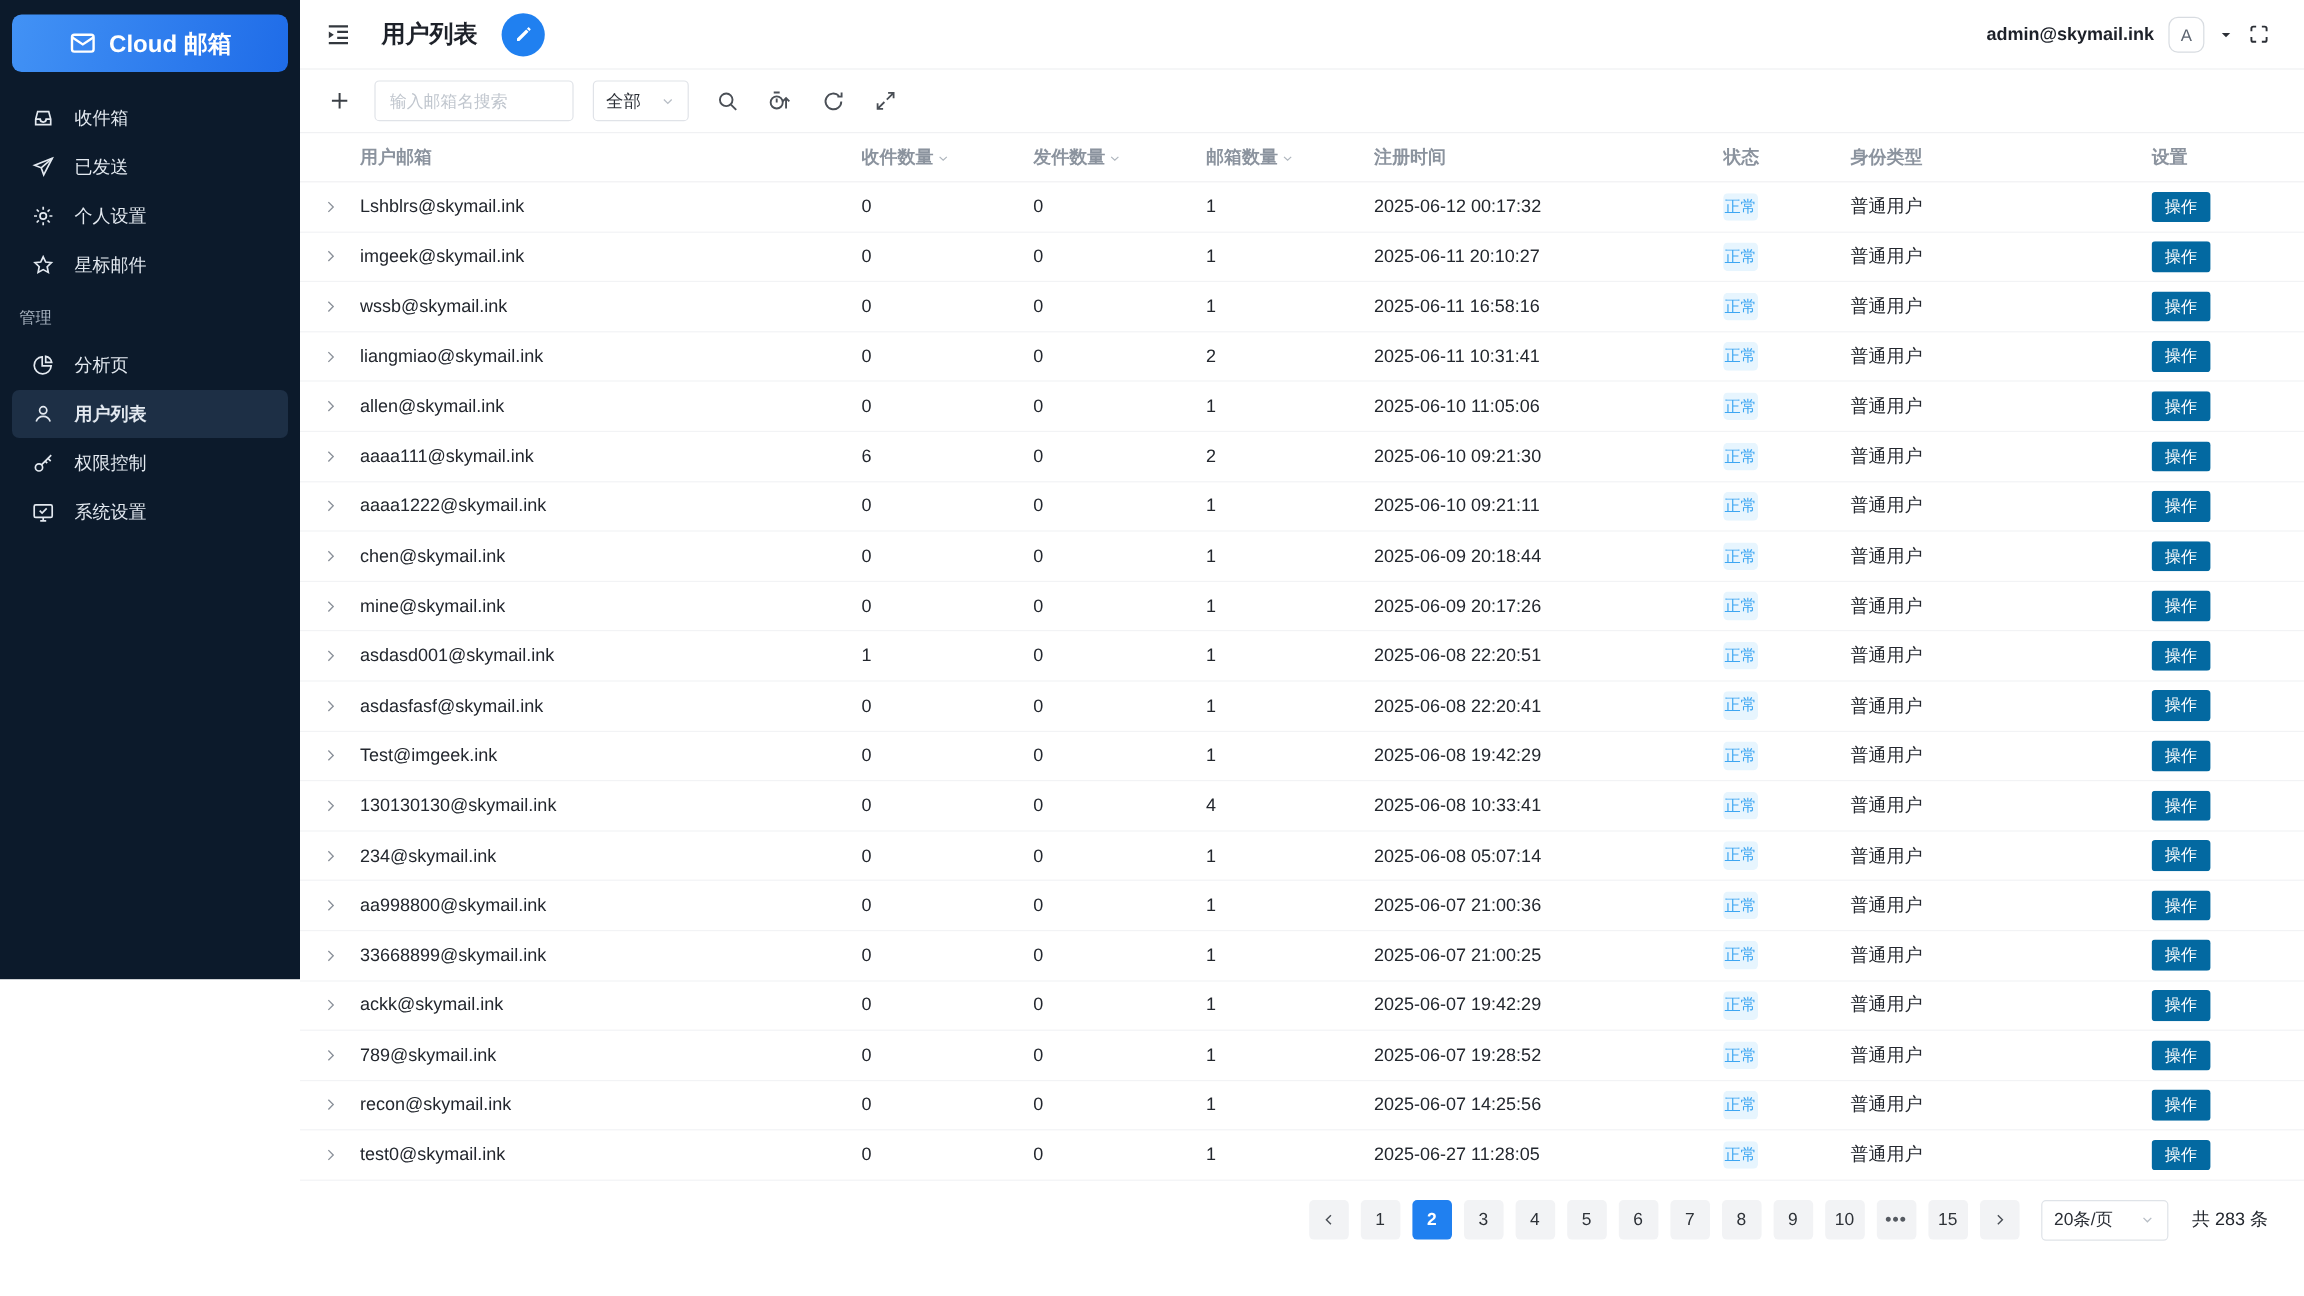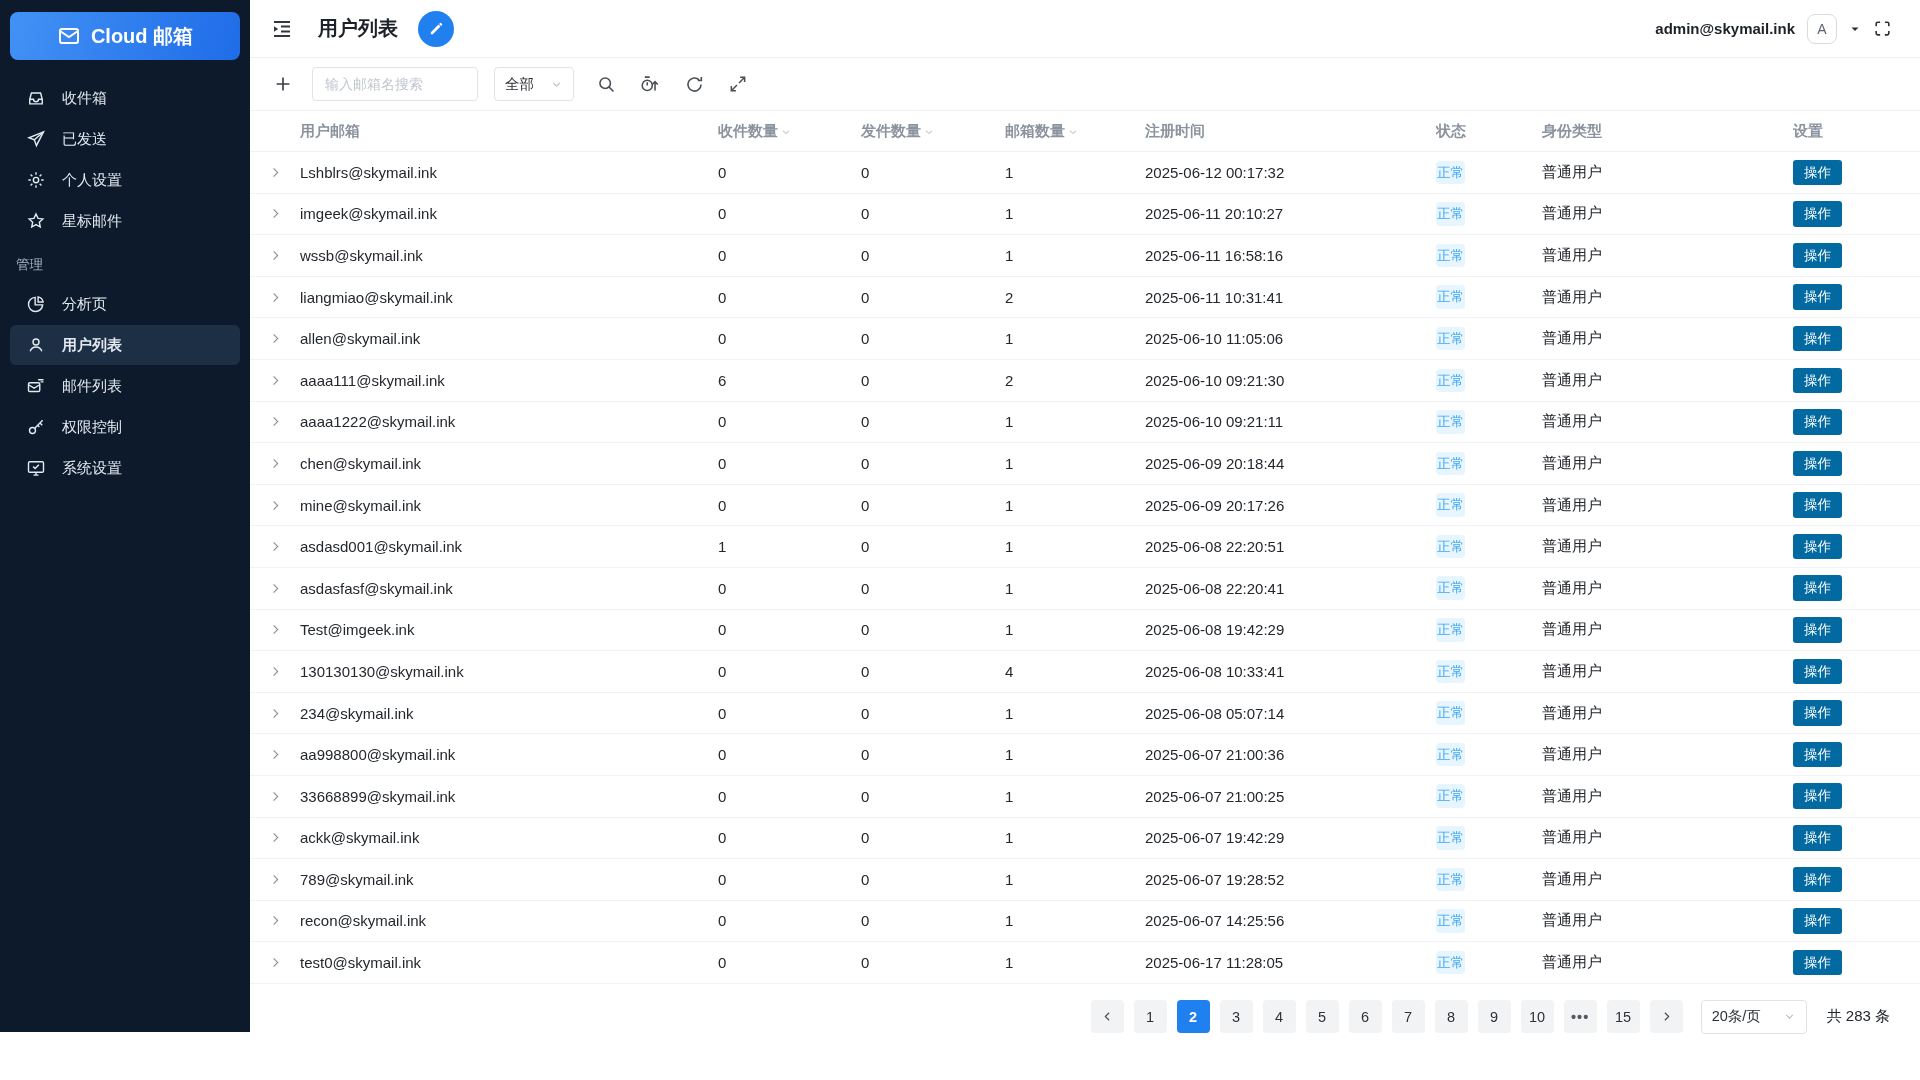--- a/index.html
+++ b/index.html
@@ -1,20 +1,20 @@
 <!DOCTYPE html>
 <html><head>
 <meta charset="utf-8">
 <style>
   * { margin:0; padding:0; box-sizing:border-box; }
   html,body { width:1920px; height:1080px; overflow:hidden; }
   body { font-family:"Liberation Sans","DejaVu Sans",sans-serif; background:#fff; color:#24292f; display:flex; }
 
   
-  .sidebar { width:250px; height:1032px; background:#0c1a2b; flex:0 0 250px; padding:12px 10px 0 10px; color:#e9eef4; }
+  .sidebar { width:250px; height:816px; background:#0c1a2b; flex:0 0 250px; padding:12px 10px 0 10px; color:#e9eef4; }
   .logo-btn { height:48px; border-radius:8px; background:linear-gradient(105deg,#4292f5 0%,#1f6ce8 100%); display:flex; align-items:center; justify-content:center; gap:10px; color:#fff; font-size:20px; font-weight:bold; cursor:pointer; }
   .logo-btn svg { width:24px; height:24px; }
   .menu { margin-top:18px; }
   .menu-item { height:40px; display:flex; align-items:center; gap:16px; padding:0 16px; border-radius:6px; font-size:15px; color:#e3e9f0; cursor:pointer; margin-bottom:1px; }
   .menu-item svg { width:20px; height:20px; flex:0 0 20px; }
   .menu-item.active { background:#1d2f45; font-weight:bold; }
   .section-label { font-size:13.5px; color:#a8b3c0; padding:14px 6px 10px 6px; }
 
   
   .main { flex:1; display:flex; flex-direction:column; background:#fff; min-width:0; }
@@ -125,30 +125,20 @@
           <svg viewBox="0 0 24 24" fill="none" stroke="currentColor" stroke-width="1.7">
             <circle cx="12" cy="8.3" r="3.6"></circle>
             <path d="M5 19.5c1.2-3.6 3.9-5.2 7-5.2s5.8 1.6 7 5.2"></path>
           </svg>
         </span>
         <span>用户列表</span>
       </div>
       <div class="menu-item">
         <span style="display: flex;">
           <svg viewBox="0 0 24 24" fill="none" stroke="currentColor" stroke-width="1.7">
-            <rect x="3" y="8" width="13.5" height="10.5" rx="1.5"></rect>
-            <path d="M3 10.5l6.7 4 6.8-4"></path>
-            <path d="M14.5 4.5H21M17.5 7H21"></path>
-          </svg>
-        </span>
-        <span>邮件列表</span>
-      </div>
-      <div class="menu-item">
-        <span style="display: flex;">
-          <svg viewBox="0 0 24 24" fill="none" stroke="currentColor" stroke-width="1.7">
             <circle cx="7.8" cy="16.2" r="3.6"></circle>
             <path d="M10.5 13.5L20 4M16.8 7.2l2.7 2.7M14 10l2 2"></path>
           </svg>
         </span>
         <span>权限控制</span>
       </div>
       <div class="menu-item">
         <span style="display: flex;">
           <svg viewBox="0 0 24 24" fill="none" stroke="currentColor" stroke-width="1.7">
             <rect x="3" y="4.5" width="18" height="12.5" rx="1.5"></rect>
@@ -565,21 +555,21 @@
         <div class="trow drow">
           <div class="cell cell-chevron">
             <svg viewBox="0 0 24 24" fill="none" stroke="currentColor" stroke-width="1.8">
               <path d="M9 5.5l6.5 6.5L9 18.5"></path>
             </svg>
           </div>
           <div class="cell">test0@skymail.ink</div>
           <div class="cell">0</div>
           <div class="cell">0</div>
           <div class="cell">1</div>
-          <div class="cell">2025-06-17 11:28:05</div>
+          <div class="cell">2025-06-27 11:28:05</div>
           <div class="cell"><span class="status-badge">正常</span></div>
           <div class="cell">普通用户</div>
           <div class="cell"><button class="action-btn">操作</button></div>
         </div>
       </div>
   </div>
 
   <div class="pagination" id="pagination">
     <button class="page-btn nav">
       <svg width="13" height="13" viewBox="0 0 24 24" fill="none" stroke="currentColor" stroke-width="2.2">

